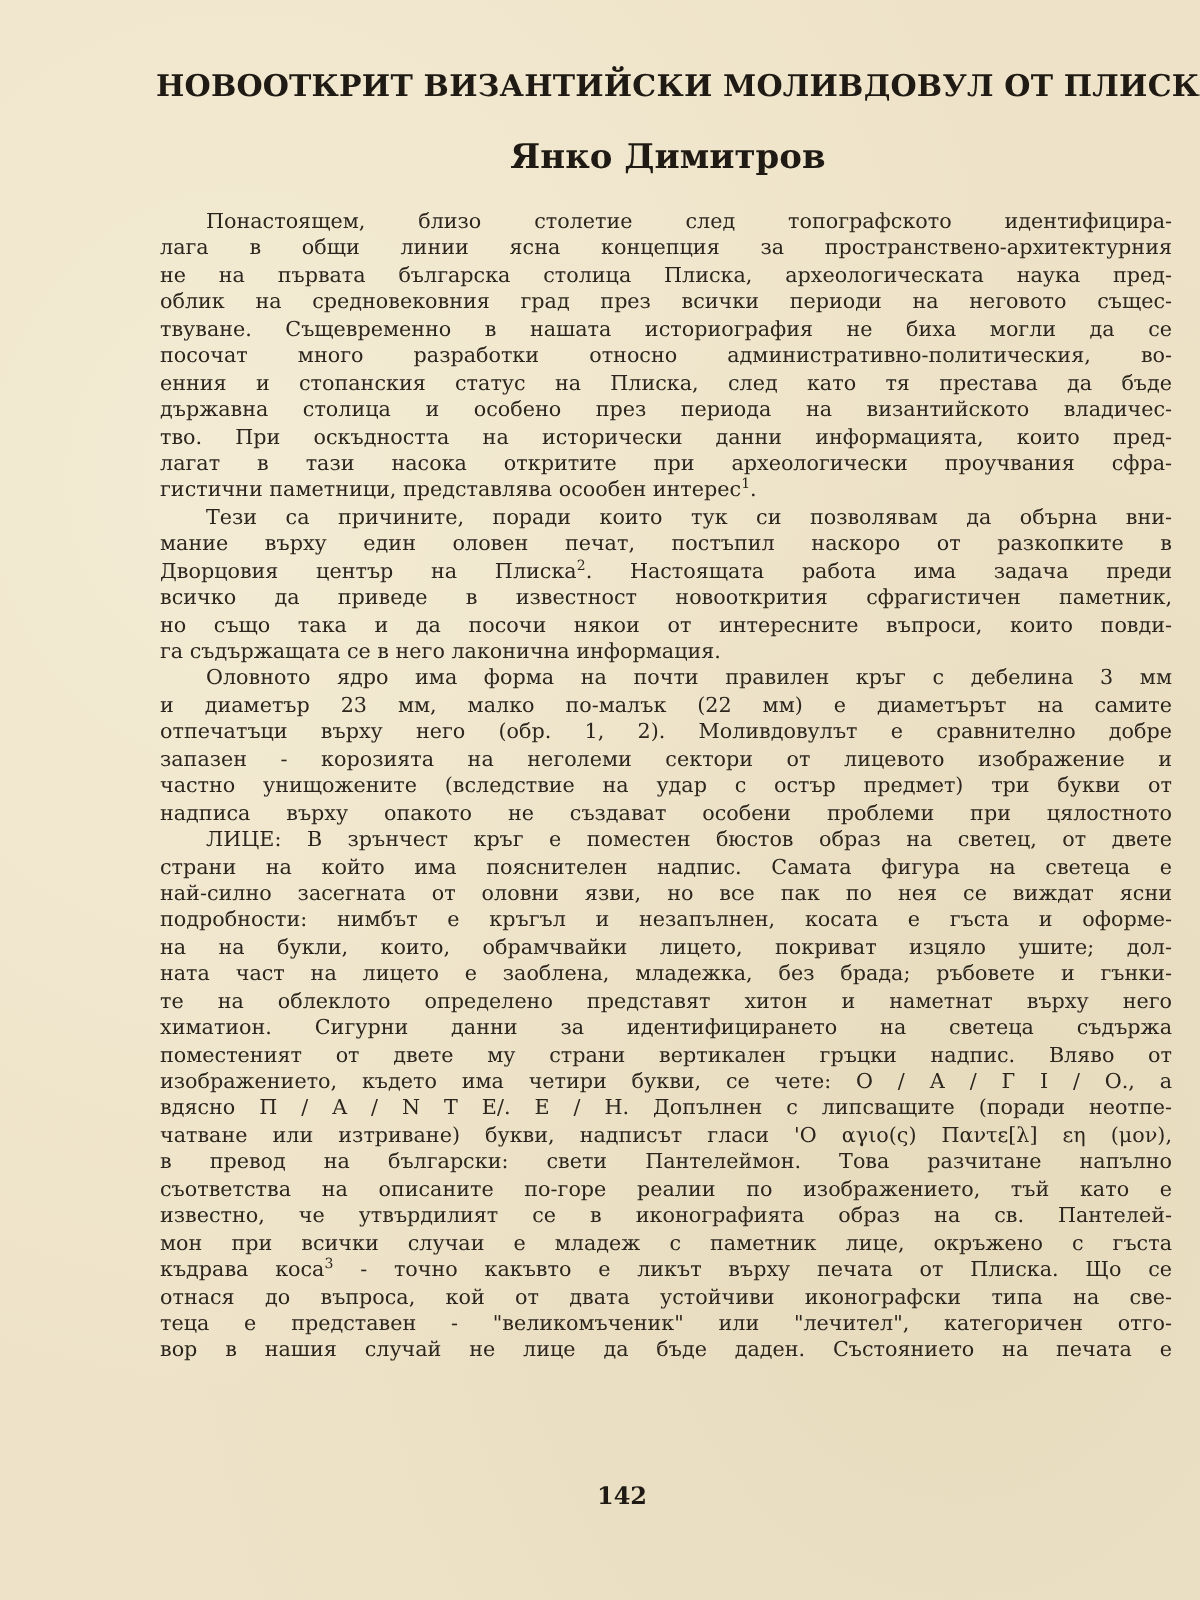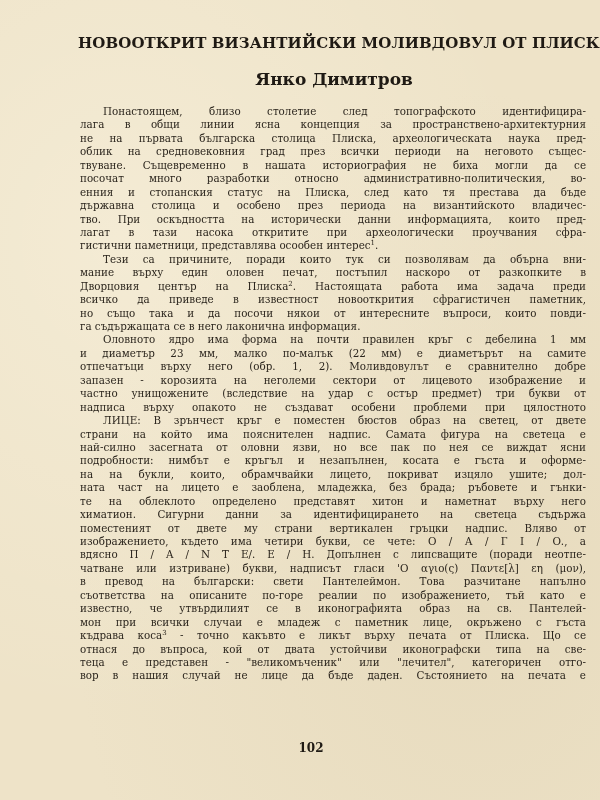--- a/index.html
+++ b/index.html
@@ -66,21 +66,21 @@
     <div>
       <span class="line indent">Тези са причините, поради които тук си позволявам да обърна вни-</span>
       <span class="line">мание върху един оловен печат, постъпил наскоро от разкопките в</span>
       <span class="line"><span>Дворцовия център на Плиска</span><sup>2</sup><span>. Настоящата работа има задача преди</span></span>
       <span class="line">всичко да приведе в известност новооткрития сфрагистичен паметник,</span>
       <span class="line">но също така и да посочи някои от интересните въпроси, които повди-</span>
       <span class="line last">га съдържащата се в него лаконична информация.</span>
     </div>
 
     <div>
-      <span class="line indent">Оловното ядро има форма на почти правилен кръг с дебелина 1 мм</span>
+      <span class="line indent">Оловното ядро има форма на почти правилен кръг с дебелина 3 мм</span>
       <span class="line">и диаметър 23 мм, малко по-малък (22 мм) е диаметърът на самите</span>
       <span class="line">отпечатъци върху него (обр. 1, 2). Моливдовулът е сравнително добре</span>
       <span class="line">запазен - корозията на неголеми сектори от лицевото изображение и</span>
       <span class="line">частно унищожените (вследствие на удар с остър предмет) три букви от</span>
       <span class="line">надписа върху опакото не създават особени проблеми при цялостното</span>
     </div>
 
     <div>
       <span class="line indent">ЛИЦЕ: В зрънчест кръг е поместен бюстов образ на светец, от двете</span>
       <span class="line">страни на който има пояснителен надпис. Самата фигура на светеца е</span>
@@ -98,14 +98,14 @@
       <span class="line">съответства на описаните по-горе реалии по изображението, тъй като е</span>
       <span class="line">известно, че утвърдилият се в иконографията образ на св. Пантелей-</span>
       <span class="line">мон при всички случаи е младеж с паметник лице, окръжено с гъста</span>
       <span class="line"><span>къдрава коса</span><sup>3</sup><span> - точно какъвто е ликът върху печата от Плиска. Що се</span></span>
       <span class="line">отнася до въпроса, кой от двата устойчиви иконографски типа на све-</span>
       <span class="line">теца е представен - "великомъченик" или "лечител", категоричен отго-</span>
       <span class="line">вор в нашия случай не лице да бъде даден. Състоянието на печата е</span>
     </div>
   </div>
 
-  <div class="footer">102</div>
+  <div class="footer">142</div>
 </div>
 
 </body></html>

